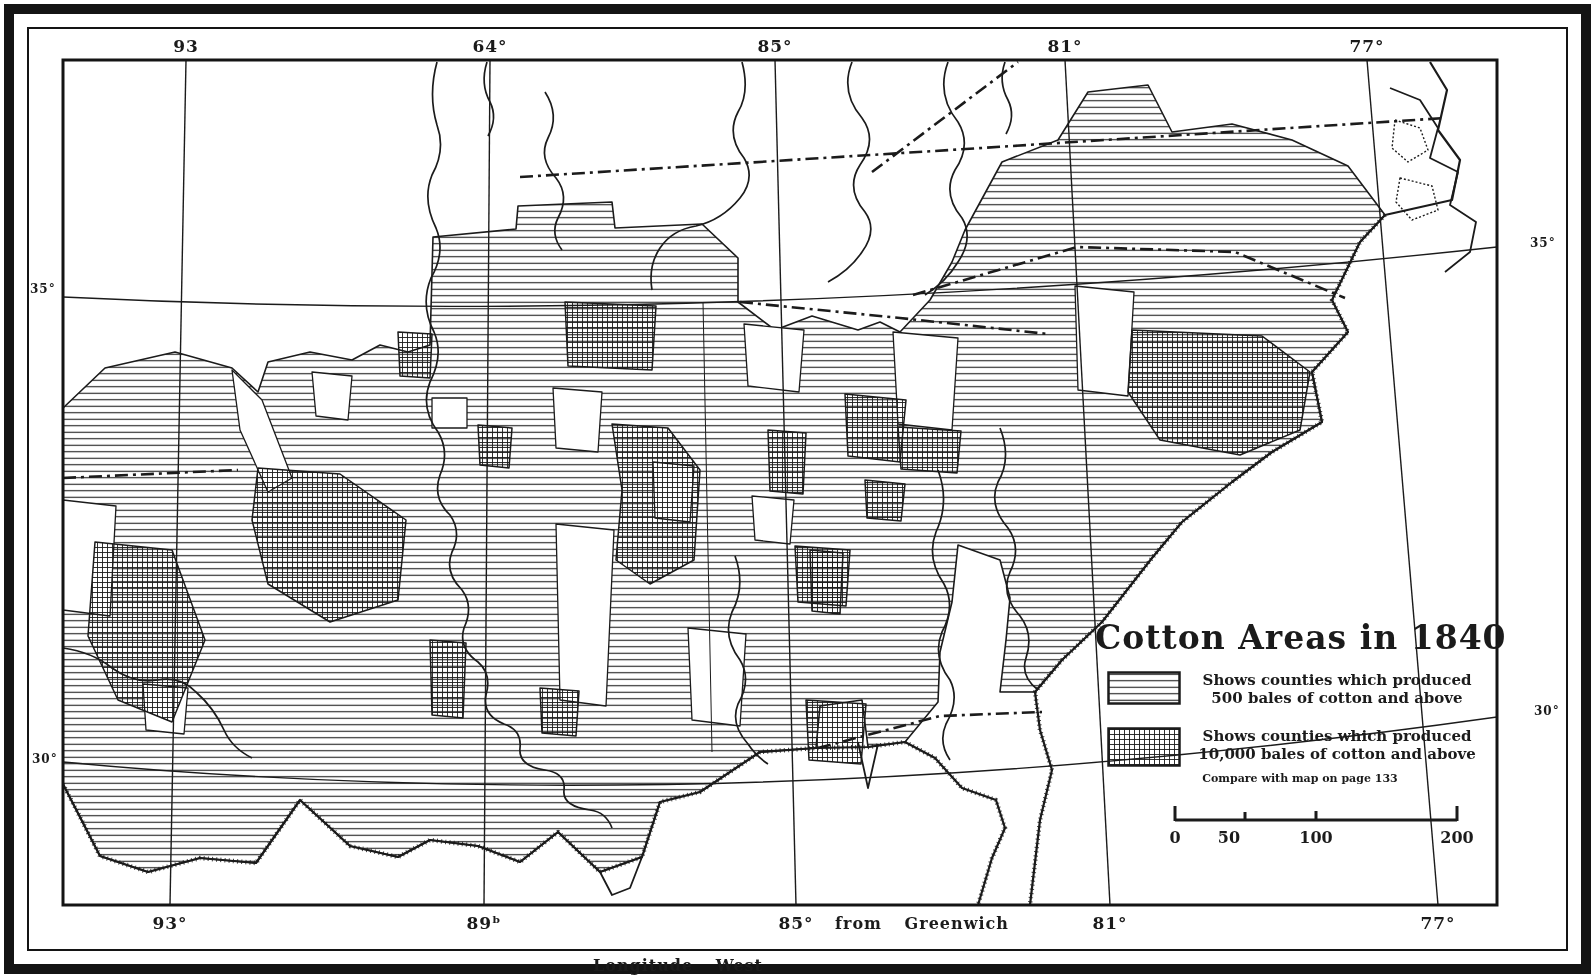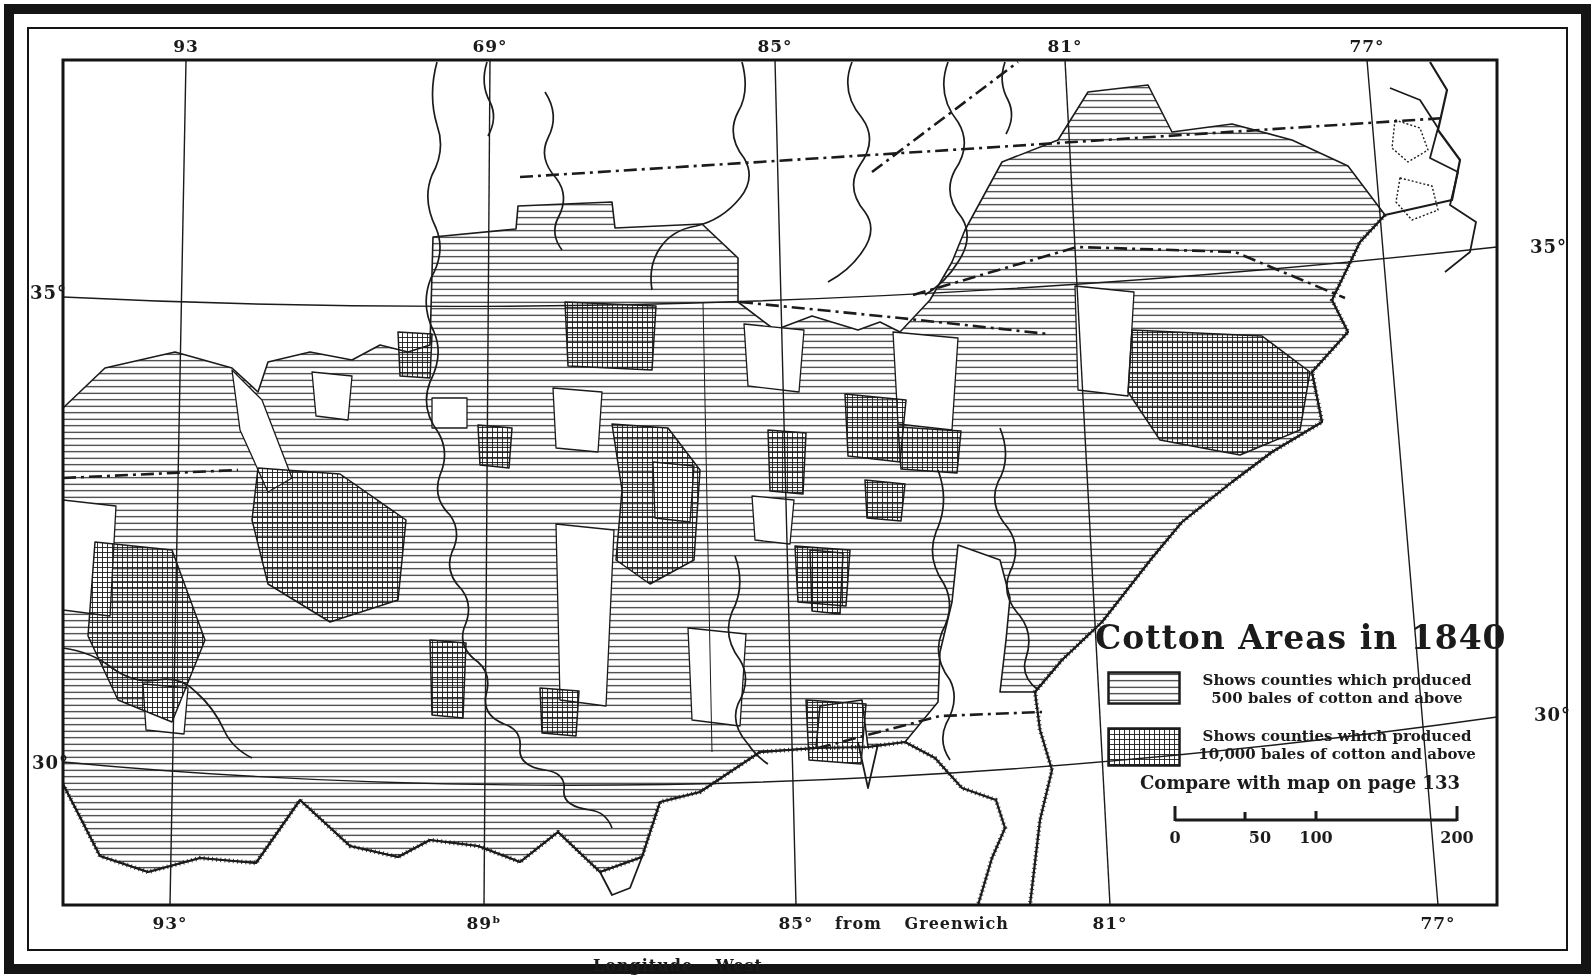--- a/index.html
+++ b/index.html
@@ -7,35 +7,35 @@
     position:relative;width:1595px;height:978px;background:#ffffff;
     font-family:"DejaVu Serif",serif;color:#1b1b1b;overflow:hidden;
   }
   .frame-outer{position:absolute;inset:4px;border:10px solid #141414;pointer-events:none;}
   .frame-inner{position:absolute;inset:27px;border:2px solid #141414;pointer-events:none;}
   #map-svg{position:absolute;left:0;top:0;}
   .lbl{
     position:absolute;font-weight:bold;color:#1b1b1b;white-space:nowrap;
     transform:translateX(-50%);font-size:17px;letter-spacing:1px;
   }
-  .lbl.side{transform:none;font-size:18px;}
+  .lbl.side{transform:none;font-size:12px;}
   .lbl.cap{font-size:16px;word-spacing:16px;letter-spacing:1px;}
   
   #legend{position:absolute;left:1095px;top:618px;width:410px;}
   #legend-title{
     font-size:33px;font-weight:bold;text-align:center;letter-spacing:1px;
     white-space:nowrap;
   }
   .leg-row{display:flex;align-items:flex-start;margin-top:14px;margin-left:12px;}
   .leg-swatch{flex:0 0 auto;margin-right:12px;}
   .leg-text{
     width:288px;text-align:center;font-size:15px;font-weight:bold;line-height:18px;
   }
   #legend-note{
-    text-align:center;font-size:18px;font-weight:bold;margin-top:5px;
+    text-align:center;font-size:11px;font-weight:bold;margin-top:5px;
     margin-left:40px;width:330px;
   }
   #scale-heading{
     text-align:center;font-variant:small-caps;font-size:19px;font-weight:bold;
     letter-spacing:3px;margin-top:10px;margin-left:60px;width:300px;
     font-family:"DejaVu Sans",sans-serif;
   }
   #scale-bar{position:absolute;left:1165px;top:804px;width:310px;height:52px;}
   .scale-num{
     position:absolute;top:24px;font-size:16px;font-weight:bold;
@@ -178,21 +178,21 @@
       </g>
     </g>
 
     <rect x="63" y="60" width="1434" height="845" fill="none" stroke="#141414" stroke-width="3"></rect>
   </svg>
 
   <div class="frame-outer"></div>
   <div class="frame-inner"></div>
 
   <div class="lbl" style="left:186px;top:36px">93</div>
-  <div class="lbl" style="left:490px;top:36px">69°</div>
+  <div class="lbl" style="left:490px;top:36px">64°</div>
   <div class="lbl" style="left:775px;top:36px">85°</div>
   <div class="lbl" style="left:1065px;top:36px">81°</div>
   <div class="lbl" style="left:1367px;top:36px">77°</div>
 
   <div class="lbl" style="left:170px;top:913px">93°</div>
   <div class="lbl" style="left:484px;top:913px">89ᵇ</div>
   <div class="lbl" style="left:796px;top:913px">85°</div>
   <div class="lbl" style="left:1110px;top:913px">81°</div>
   <div class="lbl" style="left:1438px;top:913px">77°</div>
 
@@ -234,18 +234,18 @@
     <svg width="310" height="24">
       <g stroke="#1b1b1b" stroke-width="3" fill="none">
         <path d="M10,16 H292"></path>
         <path d="M10,2 V17"></path>
         <path d="M80,8 V17"></path>
         <path d="M151,7 V17"></path>
         <path d="M292,2 V17"></path>
       </g>
     </svg>
     <span class="scale-num" style="left:10px">0</span>
-    <span class="scale-num" style="left:95px">50</span>
+    <span class="scale-num" style="left:64px">50</span>
     <span class="scale-num" style="left:151px">100</span>
     <span class="scale-num" style="left:292px">200</span>
   </div>
 
 </div>
 
 </body></html>

